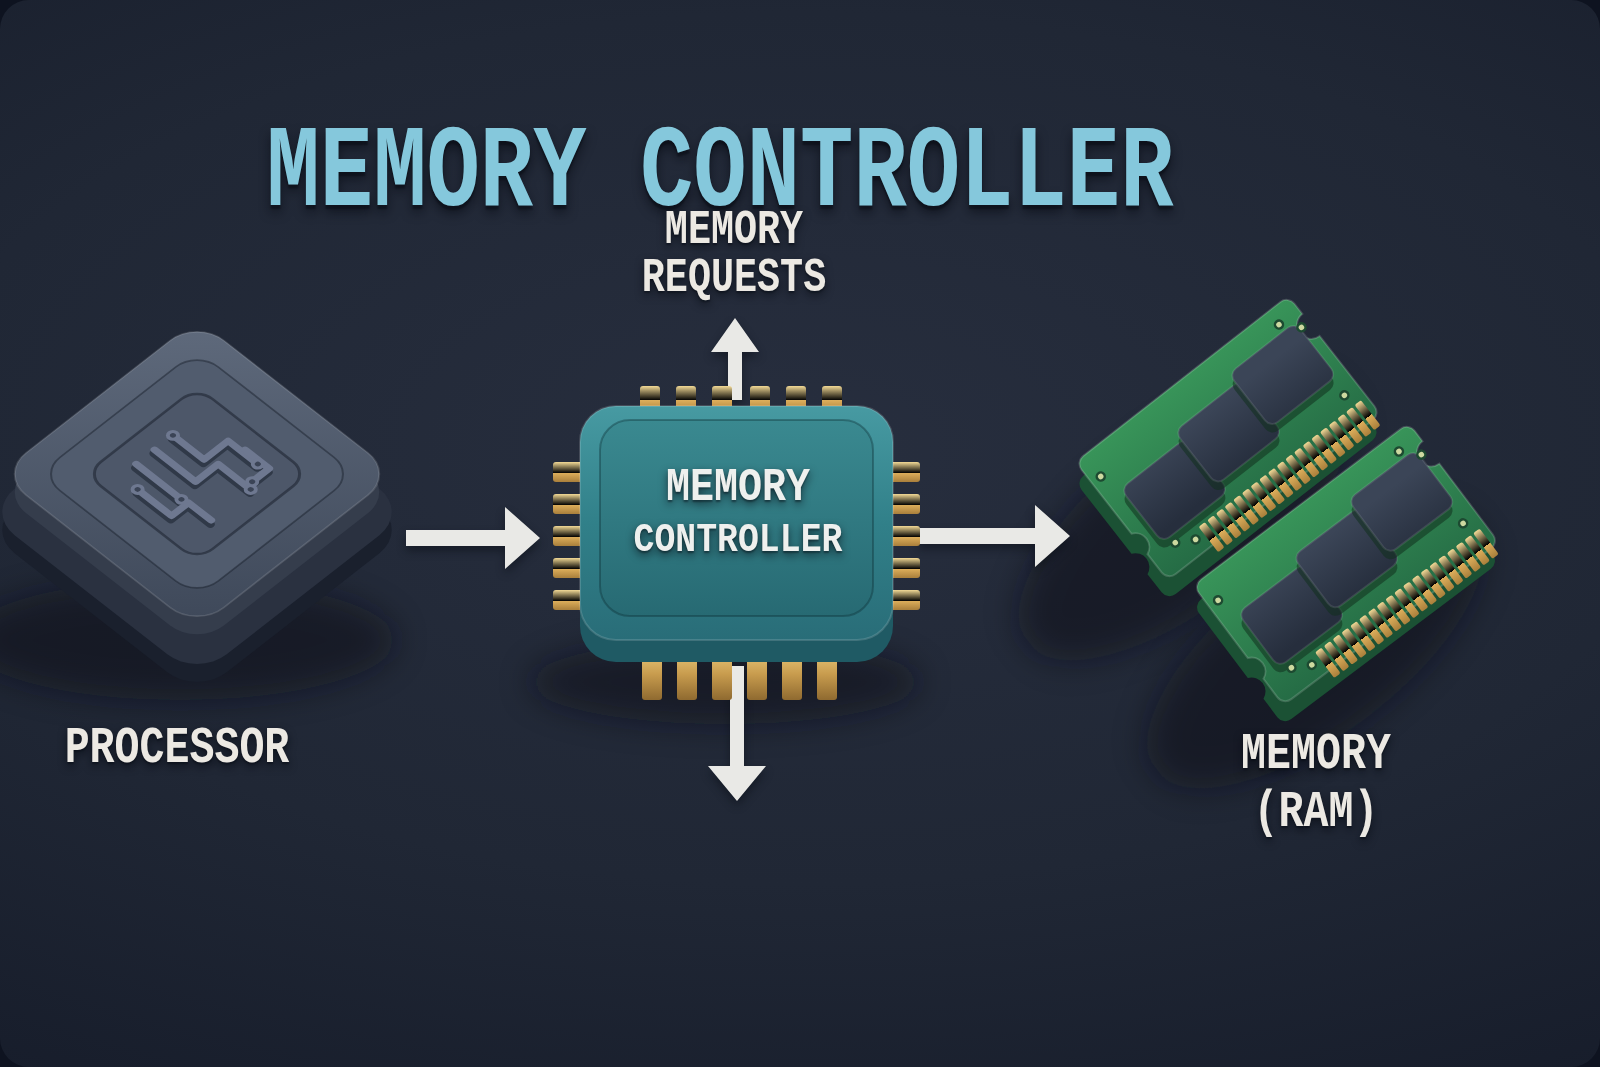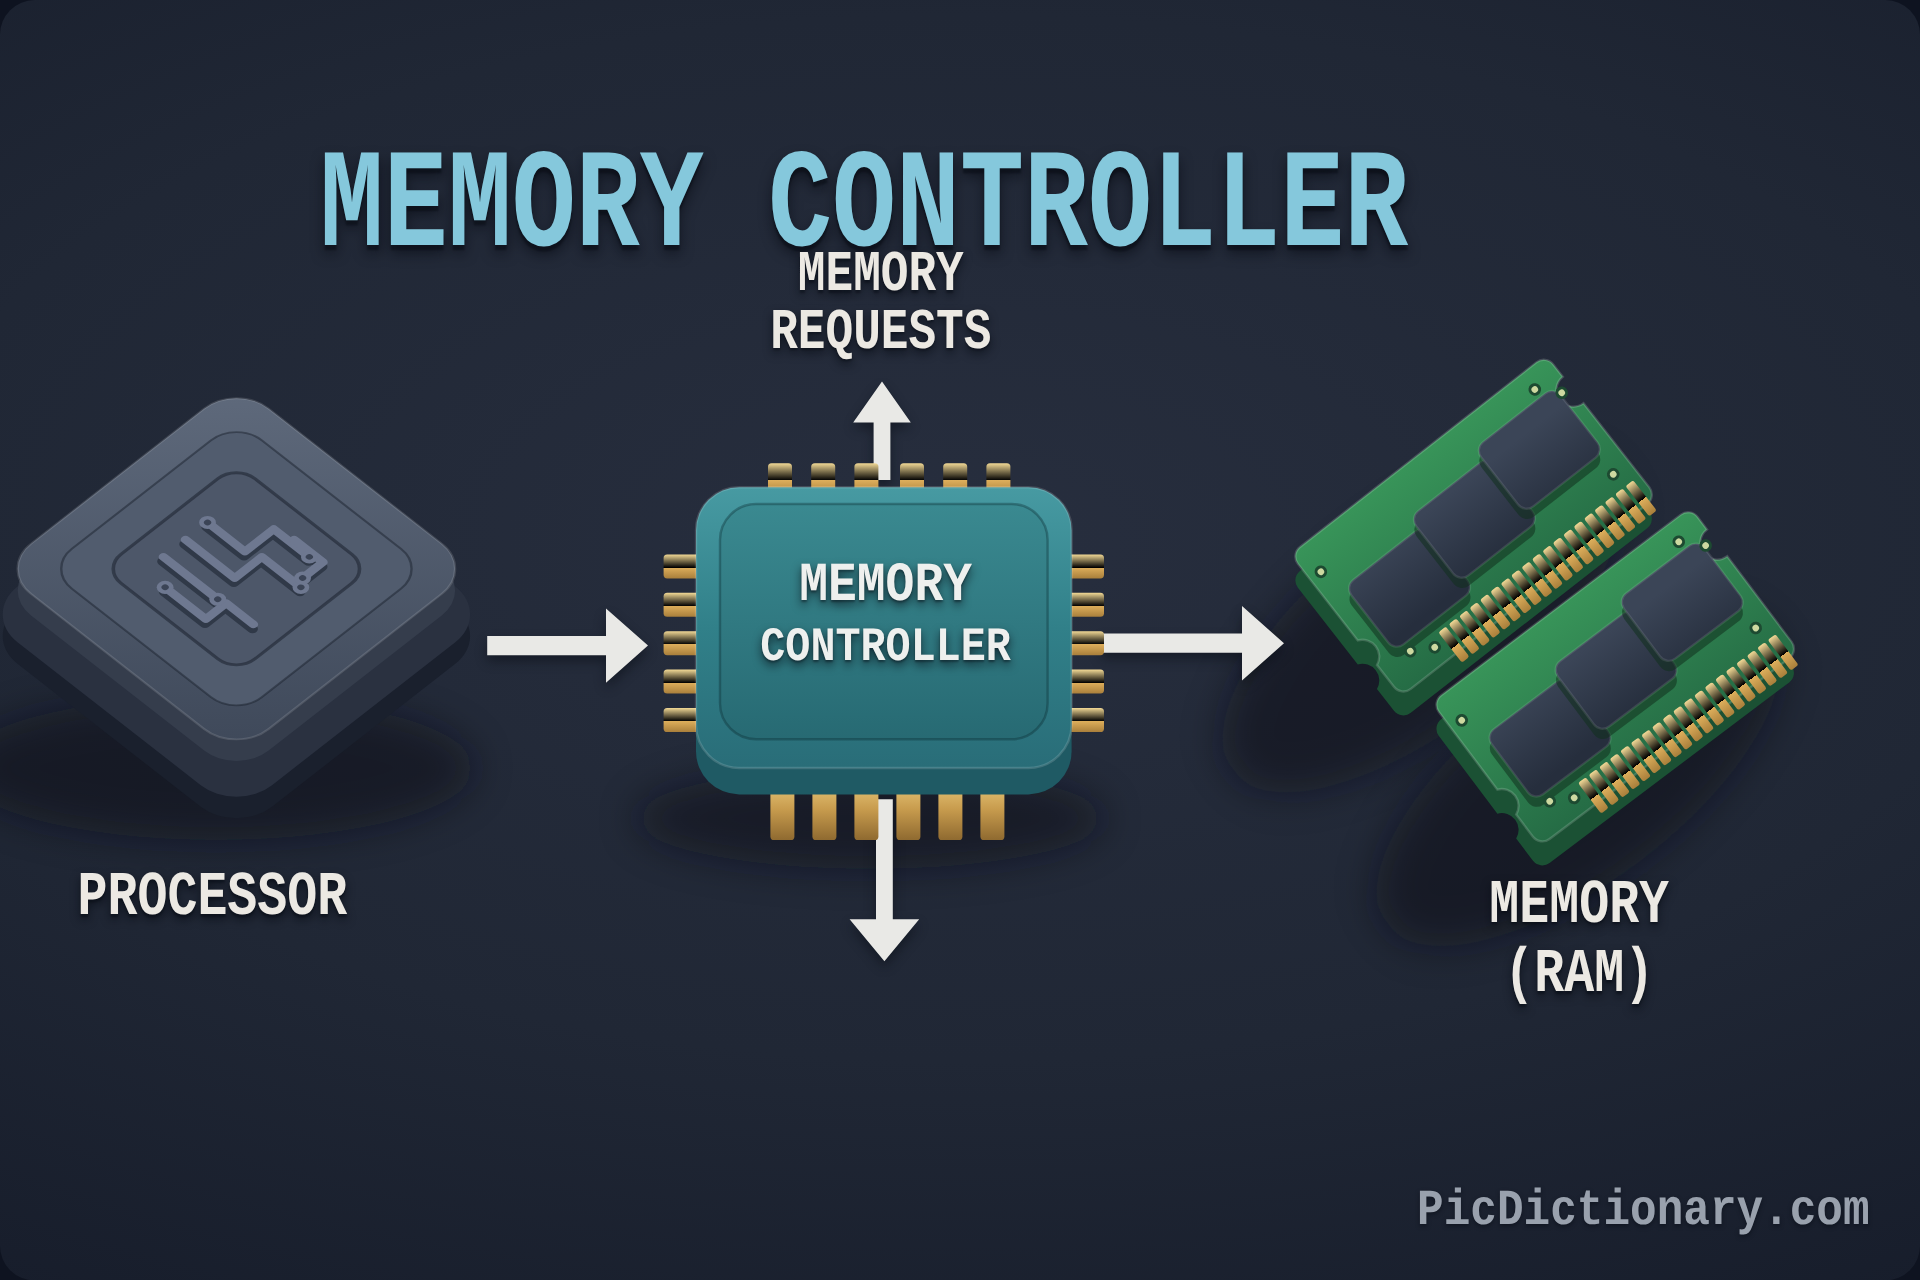--- a/index.html
+++ b/index.html
@@ -258,17 +258,14 @@
     <span class="line l1 sx87">MEMORY</span>
     <span class="line l2 sx87">CONTROLLER</span>
   </div>
 
   <div class="txt lbl memory-label">
     <span class="line sx80">MEMORY</span>
     <span class="line sx80">(RAM)</span>
   </div>
 
 
-  <div class="txt watermark">
-    <span class="line sx88">PicDictionary.com</span>
-  </div>
 
 </div>
 
 </body></html>

